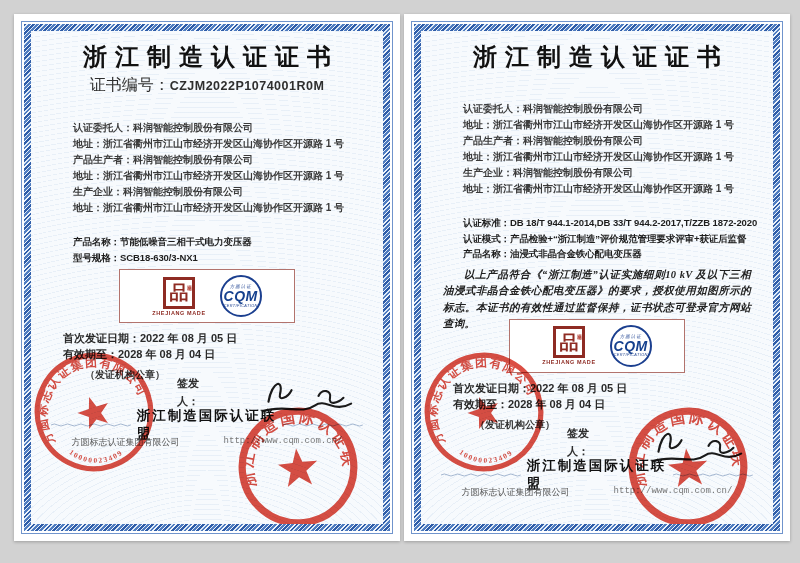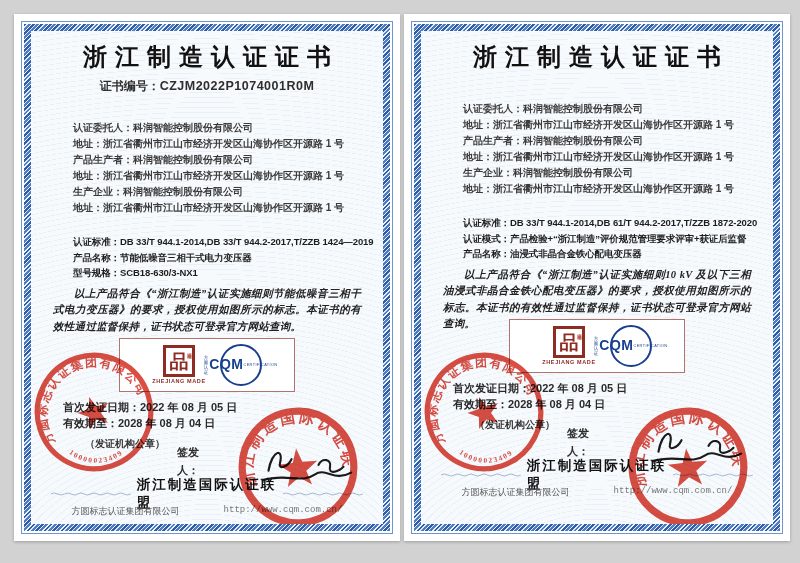--- a/index.html
+++ b/index.html
@@ -30,21 +30,21 @@
     background-color:#f7fafd;
     background-image:repeating-radial-gradient(ellipse 140% 70% at 50% 115%,rgba(140,175,215,.14) 0 1px,transparent 1px 7px);
     color:#2e2e2e;
   }
   .title{
     margin:2px 0 0;height:32px;line-height:32px;
     text-align:center;font-family:"DejaVu Serif","Liberation Serif",serif;
     font-size:24px;font-weight:700;letter-spacing:8px;padding-left:8px;color:#111;
   }
   .certno-row{margin-top:4px;height:15px;line-height:15px;text-align:center;}
-  .certno-label{font-size:12px;font-weight:700;}
+  .certno-label{font-size:16px;font-weight:400;}
   .certno-num{font-size:12.5px;font-weight:700;letter-spacing:.5px;}
   .fields{margin-top:28px;padding-left:22px;}
   .field-row{height:16px;line-height:16px;font-size:10px;font-weight:600;color:#3a3a3a;white-space:nowrap;}
   .bold-fields{margin-top:18px;padding-left:22px;}
   .bfield-row{height:15.5px;line-height:15.5px;font-size:9.5px;font-weight:700;color:#1d1d1d;white-space:nowrap;letter-spacing:-.1px;}
   .statement{
     margin:5px 2px 0;height:48px;font-family:"Liberation Serif",serif;
     font-style:italic;font-weight:600;font-size:10.5px;line-height:16.5px;
     text-align:justify;text-indent:2em;color:#222;letter-spacing:.3px;
   }
@@ -56,21 +56,21 @@
   .zj-logo{display:flex;flex-direction:column;align-items:center;}
   .zj-square{
     width:32px;height:32px;box-sizing:border-box;border:3px solid #8e2b23;background:#fff;
     display:flex;align-items:center;justify-content:center;position:relative;
   }
   .zj-pin{font-family:"Liberation Serif",serif;font-weight:700;font-size:19px;color:#8e2b23;line-height:1;}
   .zj-vert{position:absolute;right:0px;top:1px;writing-mode:vertical-rl;font-size:4.5px;color:#b03a30;letter-spacing:.5px;}
   .zj-caption{margin-top:1px;font-size:5.5px;font-weight:700;color:#8e2b23;letter-spacing:.6px;}
   .cqm-logo{
     width:42px;height:42px;box-sizing:border-box;border:2px solid #1b3f8f;border-radius:50%;
-    background:#fff;display:flex;flex-direction:row;align-items:center;justify-content:center;
+    background:#fff;display:flex;flex-direction:column;align-items:center;justify-content:center;font-style:italic;
   }
   .cqm-top{font-size:4.5px;color:#1b3f8f;letter-spacing:1px;}
   .cqm-main{font-size:14px;font-weight:800;color:#16418e;line-height:1.05;letter-spacing:.5px;}
   .cqm-bottom{font-size:3.8px;color:#1b3f8f;letter-spacing:.4px;}
   .dates{margin-top:7px;padding-left:12px;}
   .date-row{height:16px;line-height:16px;font-size:11px;font-weight:600;color:#2a2a2a;}
   .org-note{margin-top:6px;padding-left:34px;height:13px;line-height:13px;font-size:10px;font-weight:600;color:#333;}
   .signer-row{margin-top:5px;height:24px;padding-left:126px;display:flex;align-items:flex-end;gap:32px;}
   .signer-label{font-size:11px;font-weight:600;line-height:18px;}
   .signature{margin:-16px 0 -6px 4px;}
@@ -103,26 +103,24 @@
       <div class="fields">
         <div class="field-row"><span>认证委托人：</span><span>科润智能控制股份有限公司</span></div>
         <div class="field-row"><span>地址：</span><span>浙江省衢州市江山市经济开发区山海协作区开源路 1 号</span></div>
         <div class="field-row"><span>产品生产者：</span><span>科润智能控制股份有限公司</span></div>
         <div class="field-row"><span>地址：</span><span>浙江省衢州市江山市经济开发区山海协作区开源路 1 号</span></div>
         <div class="field-row"><span>生产企业：</span><span>科润智能控制股份有限公司</span></div>
         <div class="field-row"><span>地址：</span><span>浙江省衢州市江山市经济开发区山海协作区开源路 1 号</span></div>
       </div>
 
       <div class="bold-fields">
-        <div class="bfield-row"><span>认证标准：</span><span>DB 33/T 944.1-2014,DB 33/T 944.2-2017,T/ZZB 1424—2019</span></div>
         <div class="bfield-row"><span>产品名称：</span><span>节能低噪音三相干式电力变压器</span></div>
         <div class="bfield-row"><span>型号规格：</span><span>SCB18-630/3-NX1</span></div>
       </div>
 
-      <p class="statement">以上产品符合《“浙江制造”认证实施细则节能低噪音三相干式电力变压器》的要求，授权使用如图所示的标志。本证书的有效性通过监督保持，证书状态可登录官方网站查询。</p>
 
       <div class="logo-box">
         <div class="zj-logo">
           <div class="zj-square">
             <span class="zj-pin">品</span>
             <span class="zj-vert">浙江制造</span>
           </div>
           <div class="zj-caption">ZHEJIANG MADE</div>
         </div>
         <div class="cqm-logo">
@@ -197,21 +195,21 @@
       <div class="fields">
         <div class="field-row"><span>认证委托人：</span><span>科润智能控制股份有限公司</span></div>
         <div class="field-row"><span>地址：</span><span>浙江省衢州市江山市经济开发区山海协作区开源路 1 号</span></div>
         <div class="field-row"><span>产品生产者：</span><span>科润智能控制股份有限公司</span></div>
         <div class="field-row"><span>地址：</span><span>浙江省衢州市江山市经济开发区山海协作区开源路 1 号</span></div>
         <div class="field-row"><span>生产企业：</span><span>科润智能控制股份有限公司</span></div>
         <div class="field-row"><span>地址：</span><span>浙江省衢州市江山市经济开发区山海协作区开源路 1 号</span></div>
       </div>
 
       <div class="bold-fields">
-        <div class="bfield-row"><span>认证标准：</span><span>DB 33/T 944.1-2014,DB 61/T 944.2-2017,T/ZZB 1872-2020</span></div>
+        <div class="bfield-row"><span>认证标准：</span><span>DB 18/T 944.1-2014,DB 33/T 944.2-2017,T/ZZB 1872-2020</span></div>
         <div class="bfield-row"><span>认证模式：</span><span>产品检验+“浙江制造”评价规范管理要求评审+获证后监督</span></div>
         <div class="bfield-row"><span>产品名称：</span><span>油浸式非晶合金铁心配电变压器</span></div>
       </div>
 
       <p class="statement">以上产品符合《“浙江制造”认证实施细则10 kV 及以下三相油浸式非晶合金铁心配电变压器》的要求，授权使用如图所示的标志。本证书的有效性通过监督保持，证书状态可登录官方网站查询。</p>
 
       <div class="logo-box">
         <div class="zj-logo">
           <div class="zj-square">
             <span class="zj-pin">品</span>

